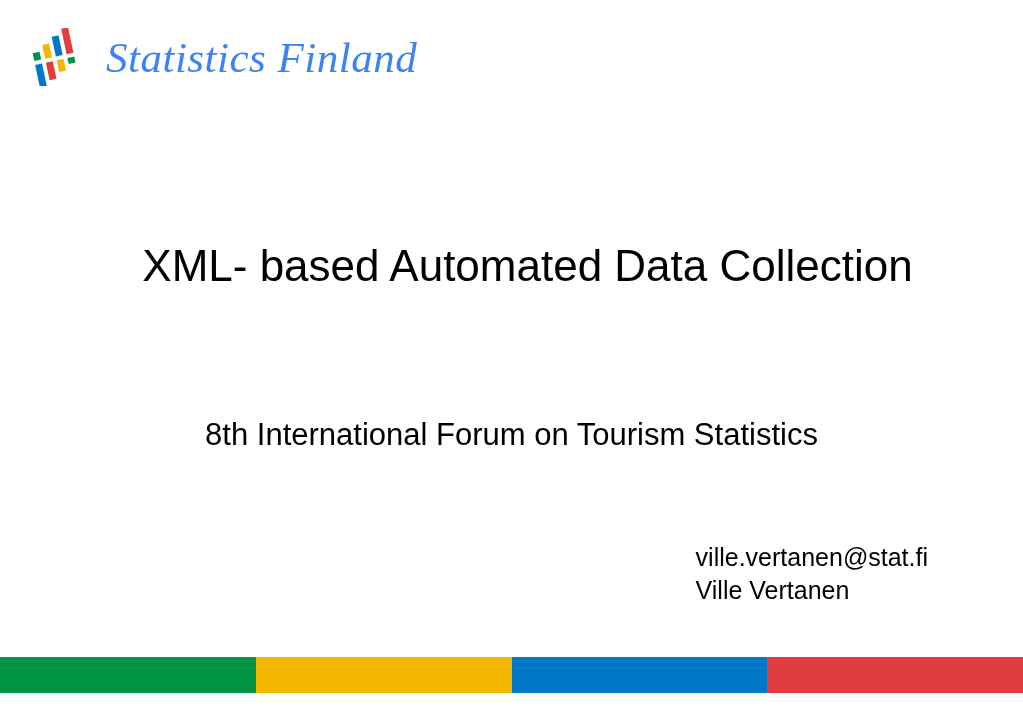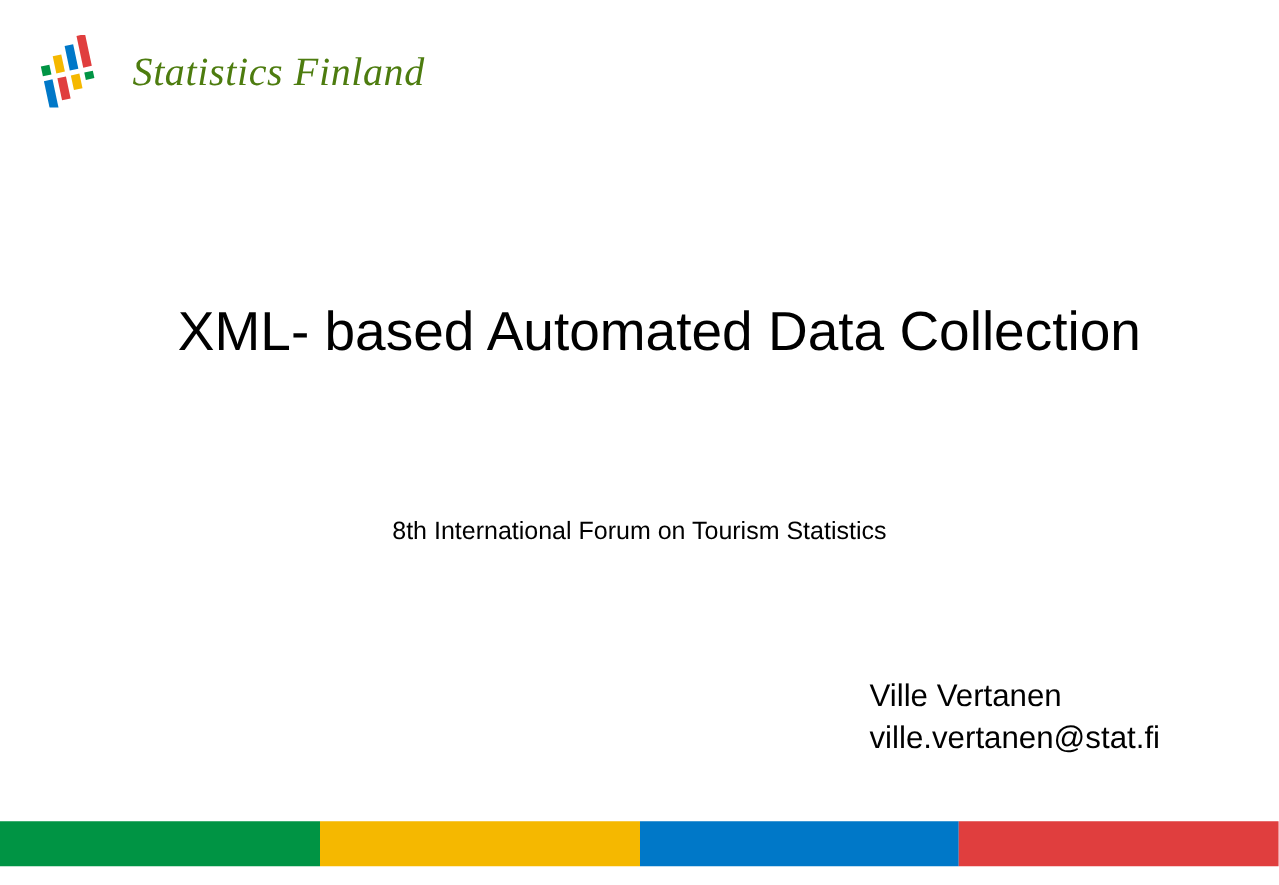--- a/index.html
+++ b/index.html
@@ -20,40 +20,40 @@
       align-items: center;
       padding: 28px 0 0 28px;
     }
     .logo-icon {
       width: 60px;
       height: 58px;
       position: relative;
       margin-right: 18px;
     }
     .brand-text {
-      font-size: 32px;
+      font-size: 43px;
       font-style: italic;
-      color: #4d7c0f;
+      color: #3b82f6;
       font-family: Georgia, 'Times New Roman', serif;
       letter-spacing: 0.5px;
     }
     .main-title {
       text-align: center;
       font-size: 44px;
       color: #000;
       font-weight: normal;
       margin-top: 155px;
       padding-left: 32px;
     }
     .subtitle-block {
       text-align: center;
       margin-top: 115px;
     }
     .subtitle-line {
-      font-size: 20px;
+      font-size: 31px;
       color: #000;
       line-height: 1.9;
     }
     .author-block {
       position: absolute;
       right: 95px;
       bottom: 100px;
       text-align: left;
     }
     .author-line {
@@ -101,22 +101,22 @@
   <div class="brand-text">Statistics Finland</div>
 </div>
 
 <h1 class="main-title">XML- based Automated Data Collection</h1>
 
 <div class="subtitle-block">
   <div class="subtitle-line">8th International Forum on Tourism Statistics</div>
 </div>
 
 <div class="author-block">
+  <div class="author-line">ville.vertanen@stat.fi</div>
   <div class="author-line">Ville Vertanen</div>
-  <div class="author-line">ville.vertanen@stat.fi</div>
 </div>
 
 <div class="footer-bars">
   <div class="bar bar-green"></div>
   <div class="bar bar-yellow"></div>
   <div class="bar bar-blue"></div>
   <div class="bar bar-red"></div>
 </div>
 
 </body></html>

